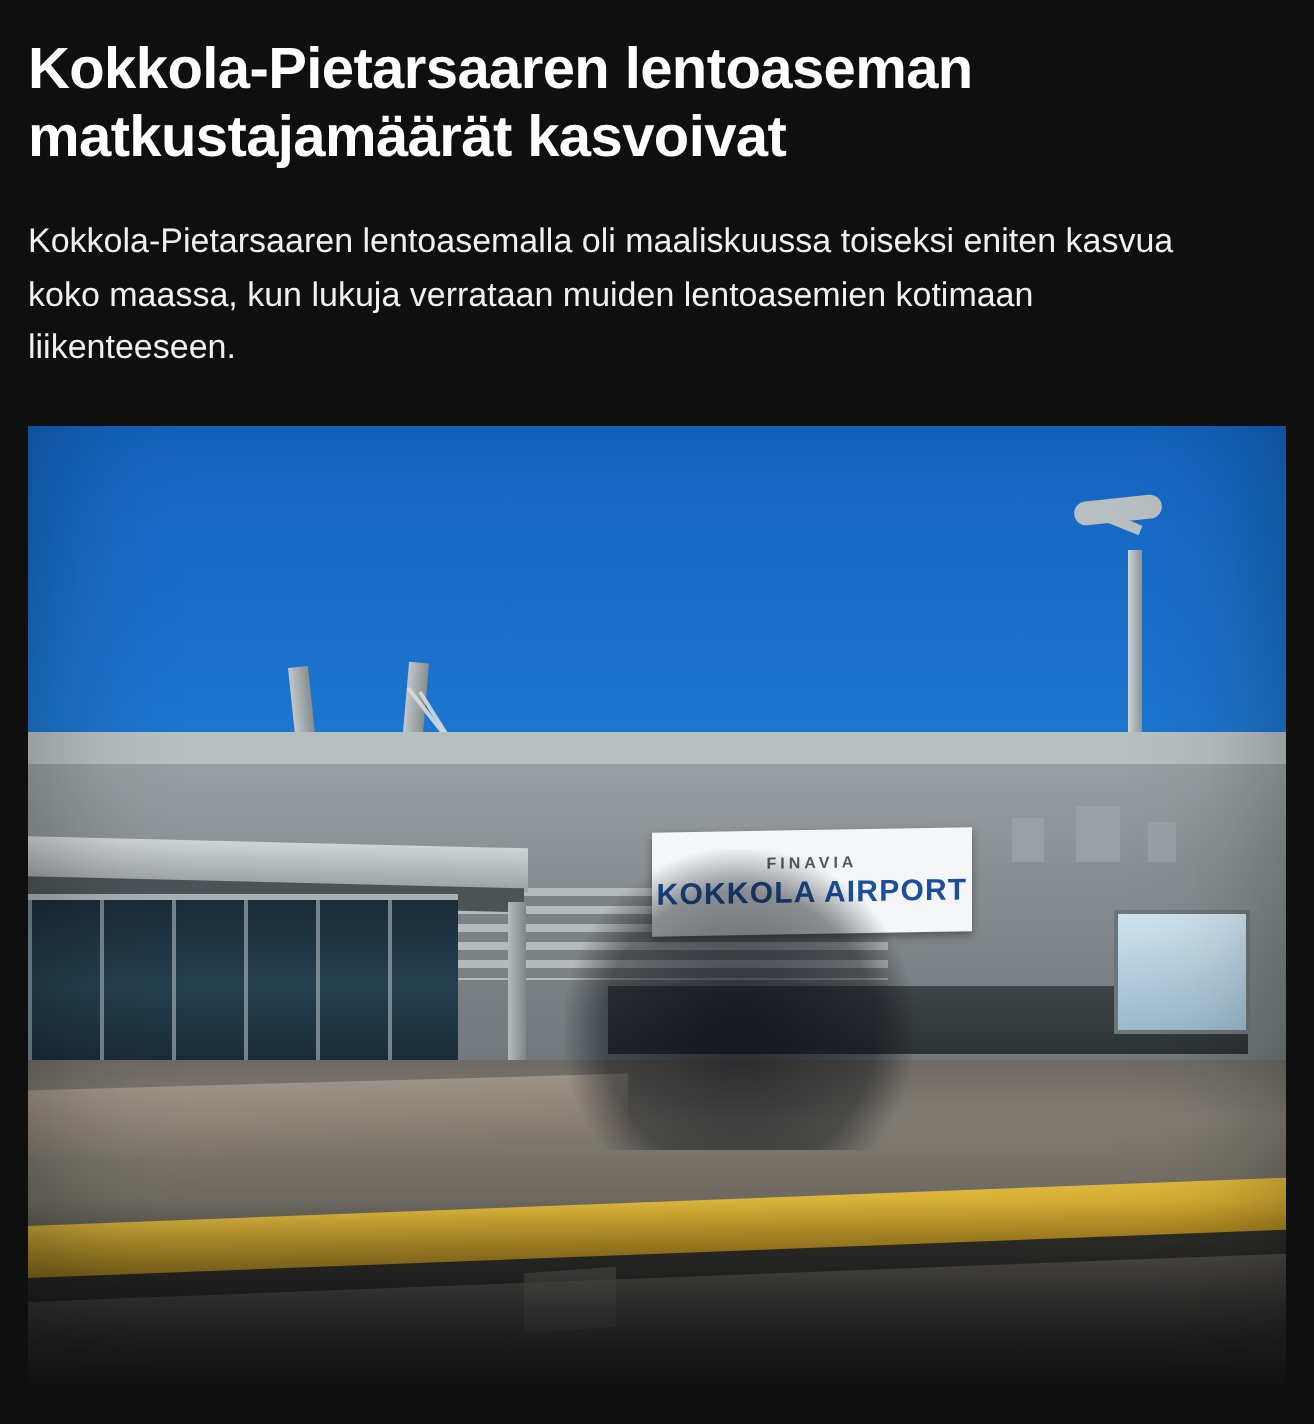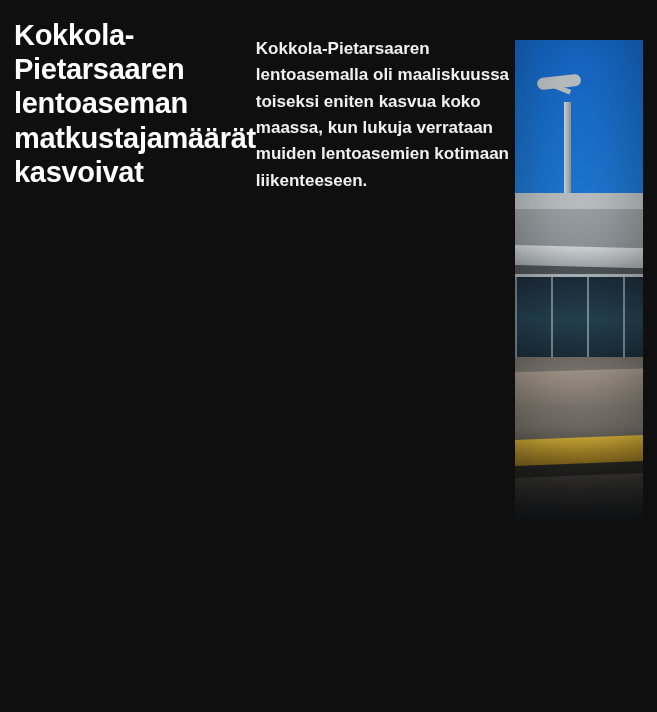--- a/index.html
+++ b/index.html
@@ -14,35 +14,35 @@
     font-family: "Liberation Sans", sans-serif;
     color: #ffffff;
   }
   .article {
     width: 657px;
     height: 712px;
     background: #0f0f0f;
     box-sizing: border-box;
     padding: 14px 14px 0 14px;
     display: flex;
-    flex-direction: row;
+    flex-direction: column;
   }
   .headline {
     font-size: 29px;
     line-height: 1.18;
     font-weight: bold;
     letter-spacing: -0.3px;
     margin: 4px 0 0 0;
     color: #ffffff;
     max-width: 600px;
   }
   .standfirst {
     font-size: 17px;
     line-height: 1.55;
-    font-weight: bold;
+    font-weight: normal;
     color: #f0f0f0;
     margin: 22px 0 0 0;
     max-width: 595px;
   }
   .figure {
     margin: 26px 0 0 0;
     position: relative;
     width: 629px;
     height: 482px;
     overflow: hidden;

